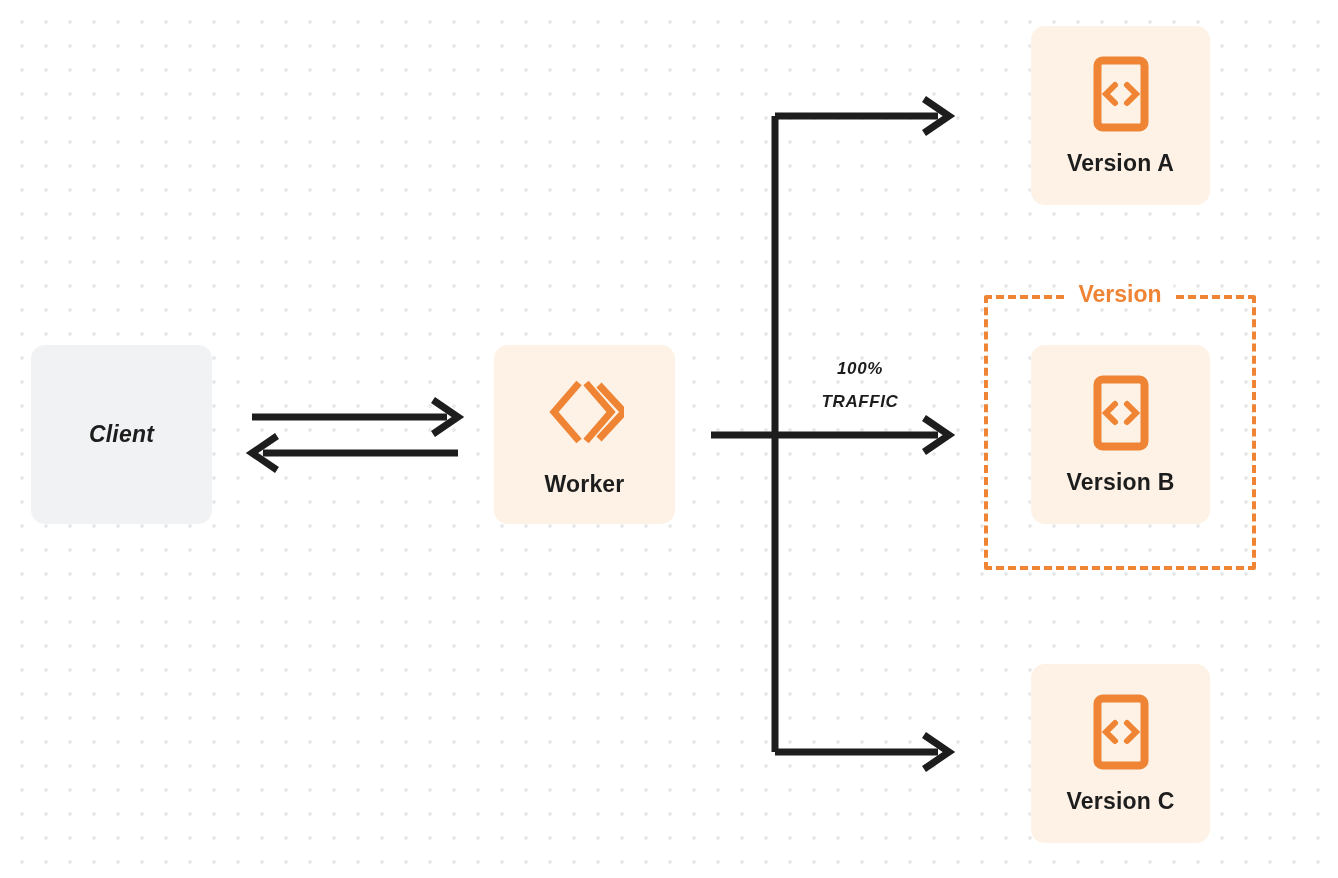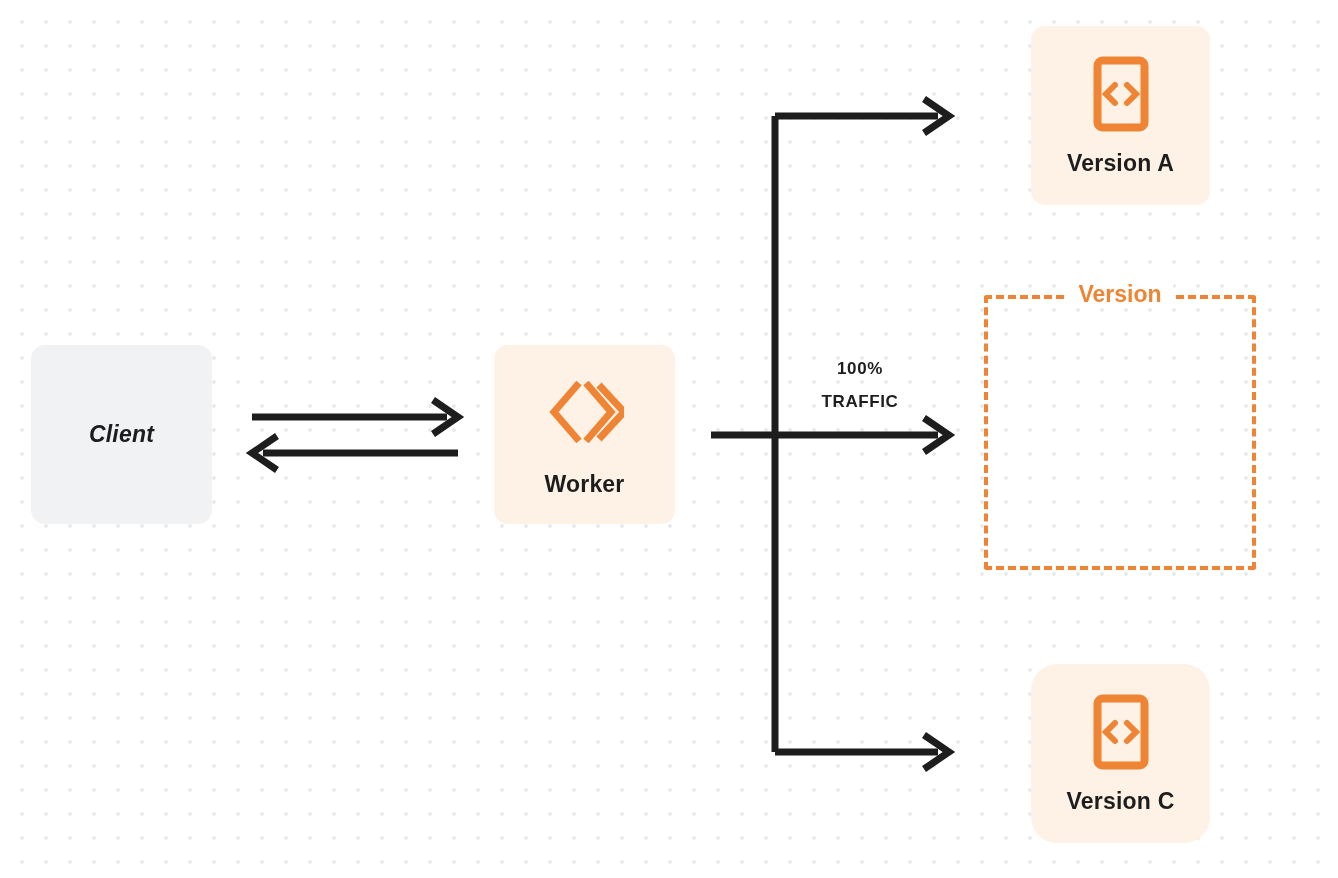--- a/index.html
+++ b/index.html
@@ -67,21 +67,21 @@
 
   
   .version-node {
     width: 179px;
     height: 179px;
     background-color: #fdf2e5;
     left: 1031px;
   }
   #version-a-node { top: 26px; }
   #version-b-node { top: 345px; }
-  #version-c-node { top: 664px; border-radius: 26px; }
+  #version-c-node { top: 664px; }
   .version-node .node-label { margin-top: 16px; }
   .code-icon { display: block; }
 
   
   #deployed-group {
     position: absolute;
     left: 984px;
     top: 295px;
     width: 272px;
     height: 275px;
@@ -108,20 +108,21 @@
     position: absolute;
     left: 790px;
     top: 352px;
     width: 140px;
     text-align: center;
     color: #1d1d1d;
     font-size: 17px;
     font-weight: bold;
     line-height: 1.95;
     letter-spacing: 0.6px;
+    font-style: italic;
   }
   #traffic-label span { display: block; }
 
   
   #connectors {
     position: absolute;
     left: 0;
     top: 0;
     width: 1338px;
     height: 878px;
@@ -196,20 +197,30 @@
     <span class="code-icon">
       <svg width="56" height="76" viewBox="0 0 56 76" xmlns="http://www.w3.org/2000/svg">
         <rect x="4.5" y="4.5" width="47" height="67" rx="5" ry="5" fill="none" stroke="#ef8435" stroke-width="8"></rect>
         <polyline points="22,29 13,38 22,47" fill="none" stroke="#ef8435" stroke-width="6" stroke-linecap="round" stroke-linejoin="miter"></polyline>
         <polyline points="34,29 43,38 34,47" fill="none" stroke="#ef8435" stroke-width="6" stroke-linecap="round" stroke-linejoin="miter"></polyline>
       </svg>
     </span>
     <div class="node-label">Version A</div>
   </div>
 
+  <div class="node version-node" id="version-b-node">
+    <span class="code-icon">
+      <svg width="56" height="76" viewBox="0 0 56 76" xmlns="http://www.w3.org/2000/svg">
+        <rect x="4.5" y="4.5" width="47" height="67" rx="5" ry="5" fill="none" stroke="#ef8435" stroke-width="8"></rect>
+        <polyline points="22,29 13,38 22,47" fill="none" stroke="#ef8435" stroke-width="6" stroke-linecap="round" stroke-linejoin="miter"></polyline>
+        <polyline points="34,29 43,38 34,47" fill="none" stroke="#ef8435" stroke-width="6" stroke-linecap="round" stroke-linejoin="miter"></polyline>
+      </svg>
+    </span>
+    <div class="node-label">Version B</div>
+  </div>
 
   <div class="node version-node" id="version-c-node">
     <span class="code-icon">
       <svg width="56" height="76" viewBox="0 0 56 76" xmlns="http://www.w3.org/2000/svg">
         <rect x="4.5" y="4.5" width="47" height="67" rx="5" ry="5" fill="none" stroke="#ef8435" stroke-width="8"></rect>
         <polyline points="22,29 13,38 22,47" fill="none" stroke="#ef8435" stroke-width="6" stroke-linecap="round" stroke-linejoin="miter"></polyline>
         <polyline points="34,29 43,38 34,47" fill="none" stroke="#ef8435" stroke-width="6" stroke-linecap="round" stroke-linejoin="miter"></polyline>
       </svg>
     </span>
     <div class="node-label">Version C</div>

